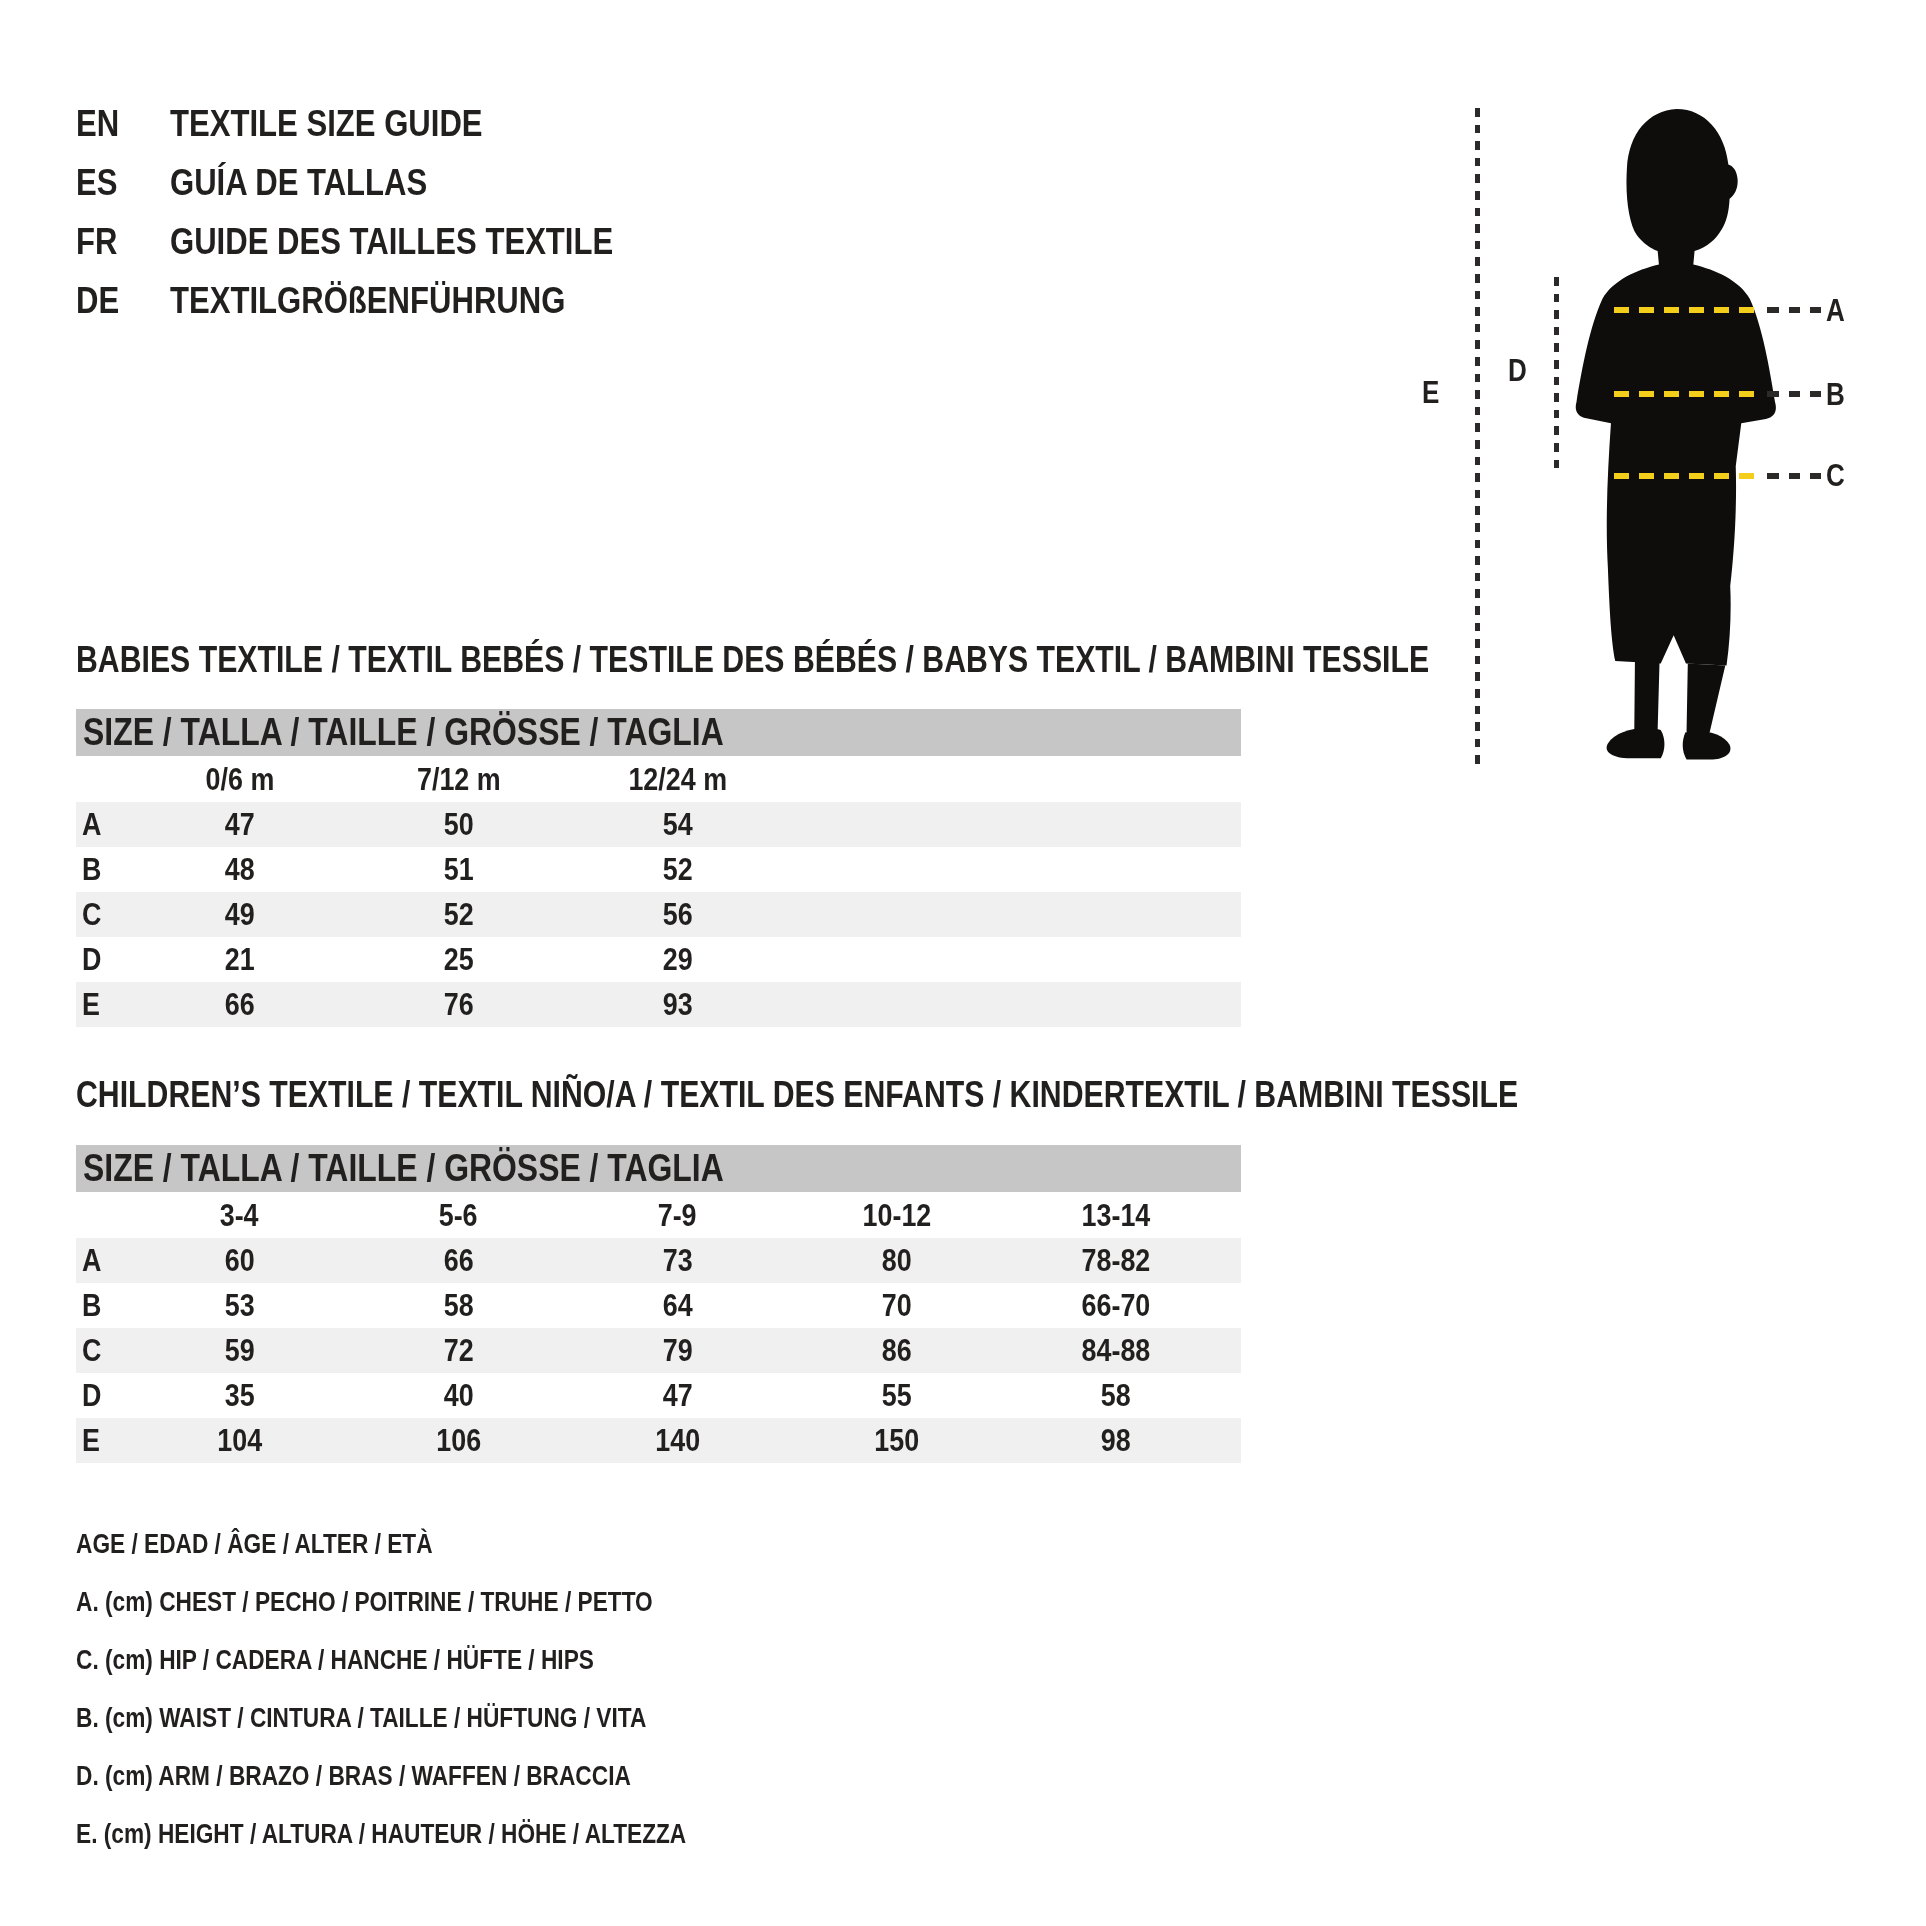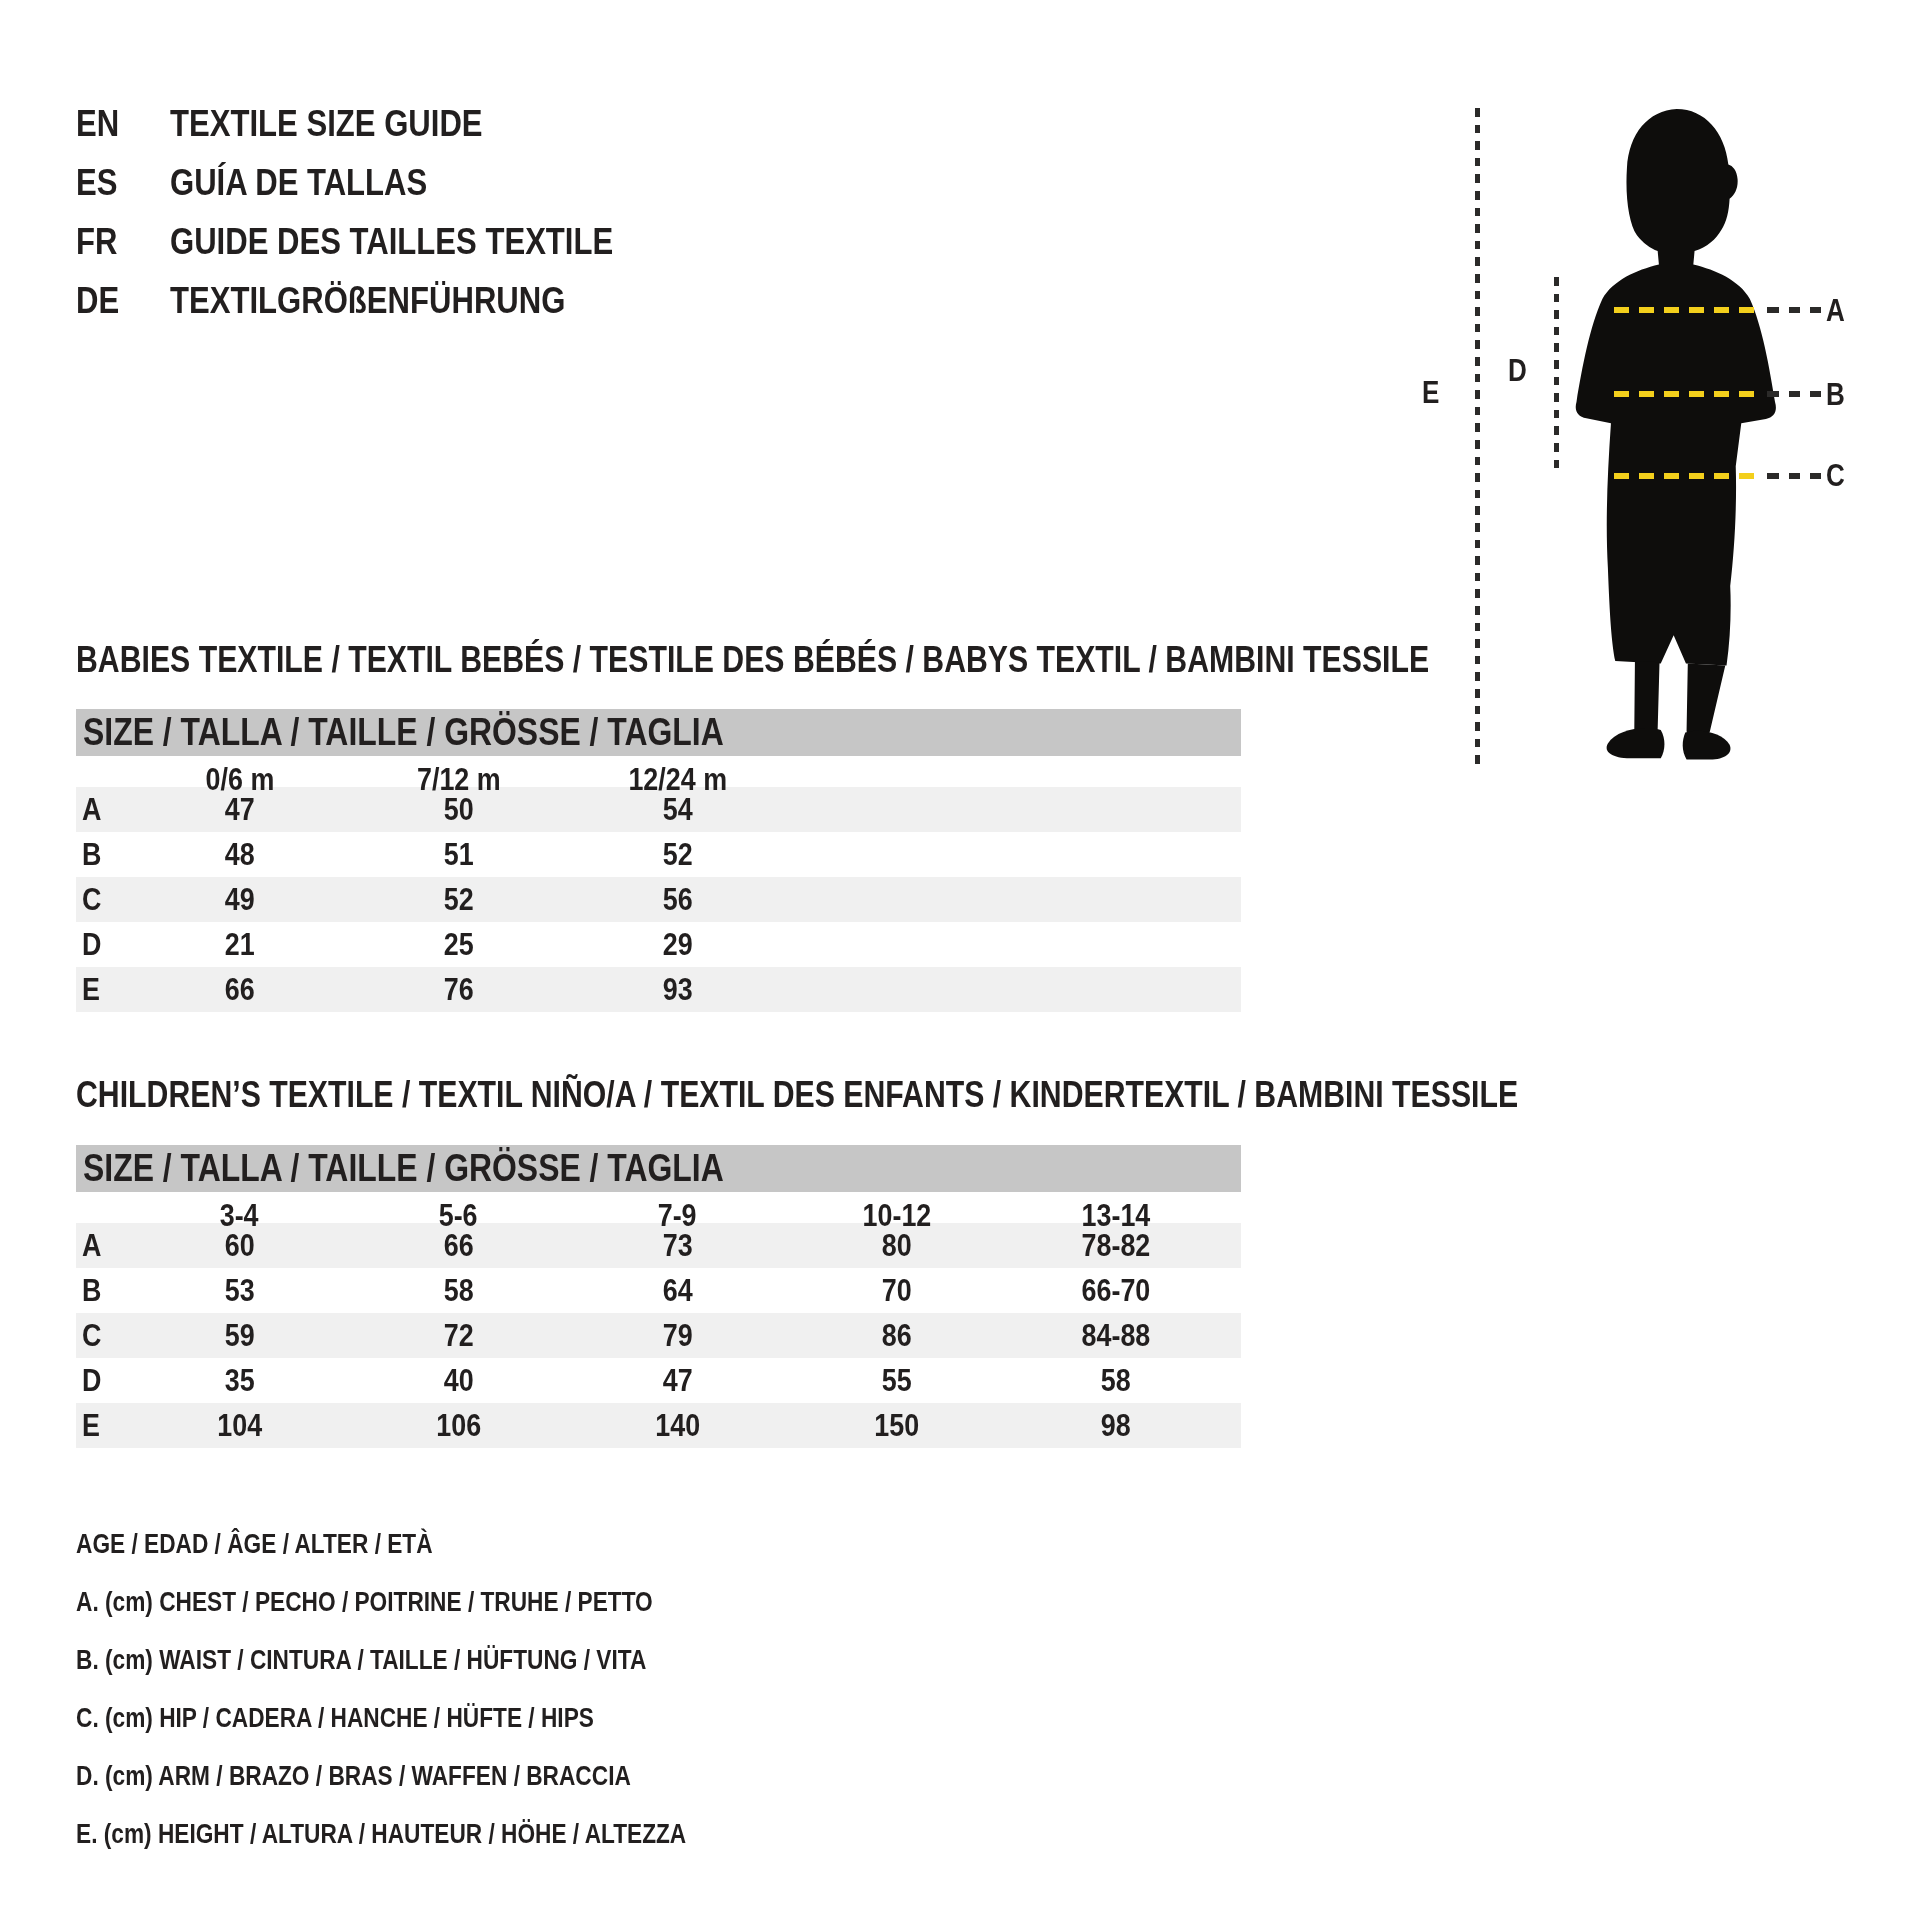--- a/index.html
+++ b/index.html
@@ -27,21 +27,21 @@
   .children-title{top:1073px;}
 
   
   .table{position:absolute;left:76px;width:1165px;}
   .babies-table{top:709px;}
   .children-table{top:1145px;}
   .size-bar{height:47px;line-height:47px;background:#c6c6c6;padding-left:7.4px;font-size:38px;}
   .t-row{display:grid;height:45px;line-height:45px;font-size:32px;}
   .babies-table .t-row{grid-template-columns:54px 219px 219px 219px 1fr;}
   .children-table .t-row{grid-template-columns:54px 219px 219px 219px 219px 219px 1fr;}
-  .t-head{height:31px;line-height:47px;background:#ffffff;}
+  .t-head{height:46px;line-height:47px;background:#ffffff;}
   .t-row.alt{background:#f0f0f0;}
   .t-cell{text-align:center;overflow:visible;}
   .t-label{text-align:left;padding-left:6.2px;}
 
   
   .legend{position:absolute;left:76px;top:1515px;}
   .legend-row{height:58px;line-height:58px;font-size:27px;}
 
   
   .fig-label{position:absolute;font-size:31px;height:46px;line-height:46px;}
@@ -211,20 +211,20 @@
       <div class="t-cell"><span class="cx cxc">140</span></div>
       <div class="t-cell"><span class="cx cxc">150</span></div>
       <div class="t-cell"><span class="cx cxc">98</span></div>
       <div></div>
     </div>
   </div>
 
   <section class="legend">
     <div class="legend-row"><span class="cx">AGE / EDAD / ÂGE / ALTER / ETÀ</span></div>
     <div class="legend-row"><span class="cx">A. (cm) CHEST / PECHO / POITRINE / TRUHE / PETTO</span></div>
+    <div class="legend-row"><span class="cx">C. (cm) HIP / CADERA / HANCHE / HÜFTE / HIPS</span></div>
     <div class="legend-row"><span class="cx">B. (cm) WAIST / CINTURA / TAILLE / HÜFTUNG / VITA</span></div>
-    <div class="legend-row"><span class="cx">C. (cm) HIP / CADERA / HANCHE / HÜFTE / HIPS</span></div>
     <div class="legend-row"><span class="cx">D. (cm) ARM / BRAZO / BRAS / WAFFEN / BRACCIA</span></div>
     <div class="legend-row"><span class="cx">E. (cm) HEIGHT / ALTURA / HAUTEUR / HÖHE / ALTEZZA</span></div>
   </section>
 
 </div>
 
 
 </body></html>

